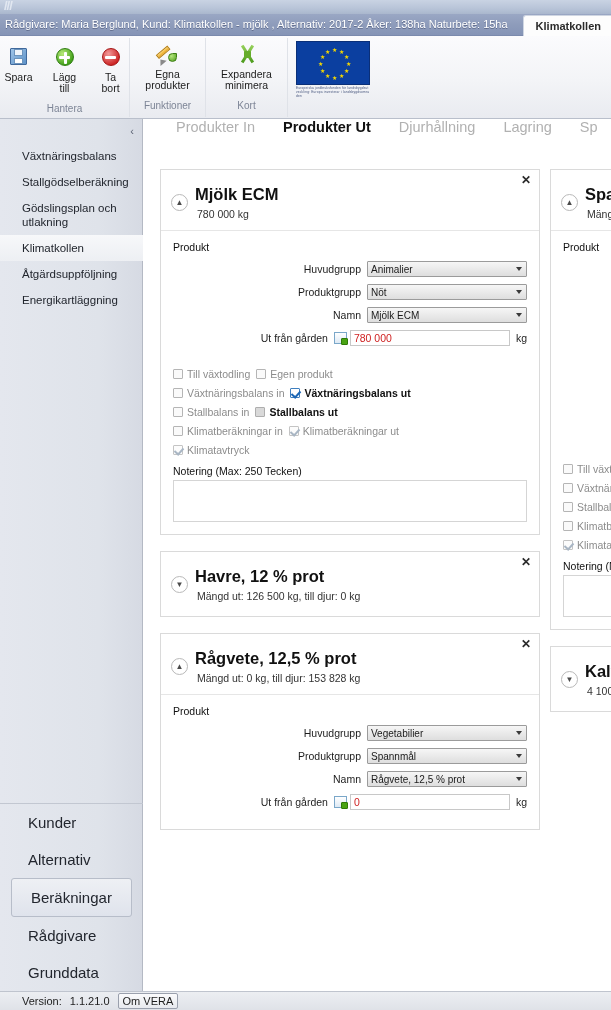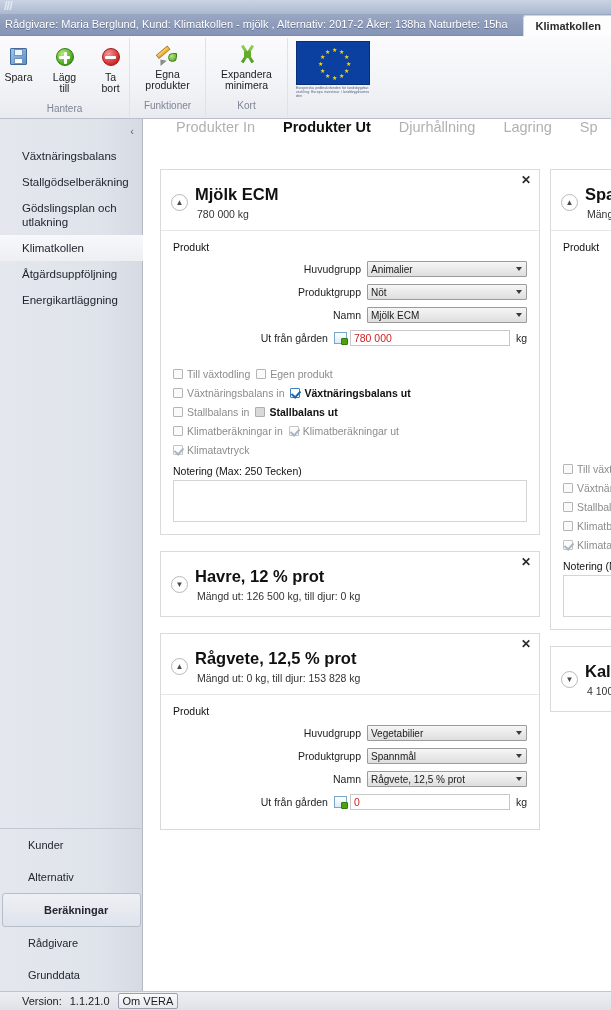--- a/index.html
+++ b/index.html
@@ -154,26 +154,26 @@
   .nav-top { position:absolute; left:0; top:24px; width:143px; }
   .nav-item {
     padding:6px 10px 6px 22px; font-size:11.5px; color:#22262e; line-height:14px; cursor:default;
   }
   .nav-item.sel { background:linear-gradient(to bottom,#f7f8fa,#edeff3); }
   .nav-bottom {
     position:absolute; left:0; bottom:0px; width:143px;
     border-top:1px solid #c2c7d1;
   }
   .nav-b-item {
-    padding:10px 10px 10px 28px; font-size:11px; color:#22262e; cursor:default;
+    padding:10px 10px 10px 28px; font-size:15px; color:#22262e; cursor:default;
   }
   .nav-b-item.sel {
     background:linear-gradient(to bottom,#eef0f4,#dfe3ec);
-    border:1px solid #b7bdc9; border-radius:3px; margin:0 2px; padding-left:41px;
-    font-weight:bold;
+    border:1px solid #b7bdc9; border-radius:3px; margin:0 11px; padding-left:19px;
+    font-weight:normal;
   }
 
   
   .statusbar {
     position:absolute; left:0; bottom:0; width:611px; height:19px;
     background:linear-gradient(to bottom,#eceef2,#dfe2e8);
     border-top:1px solid #bfc4ce;
     display:flex; align-items:center; padding-left:22px; gap:8px;
   }
   .statusbar .sv { font-size:11px; color:#1d1d1d; }

